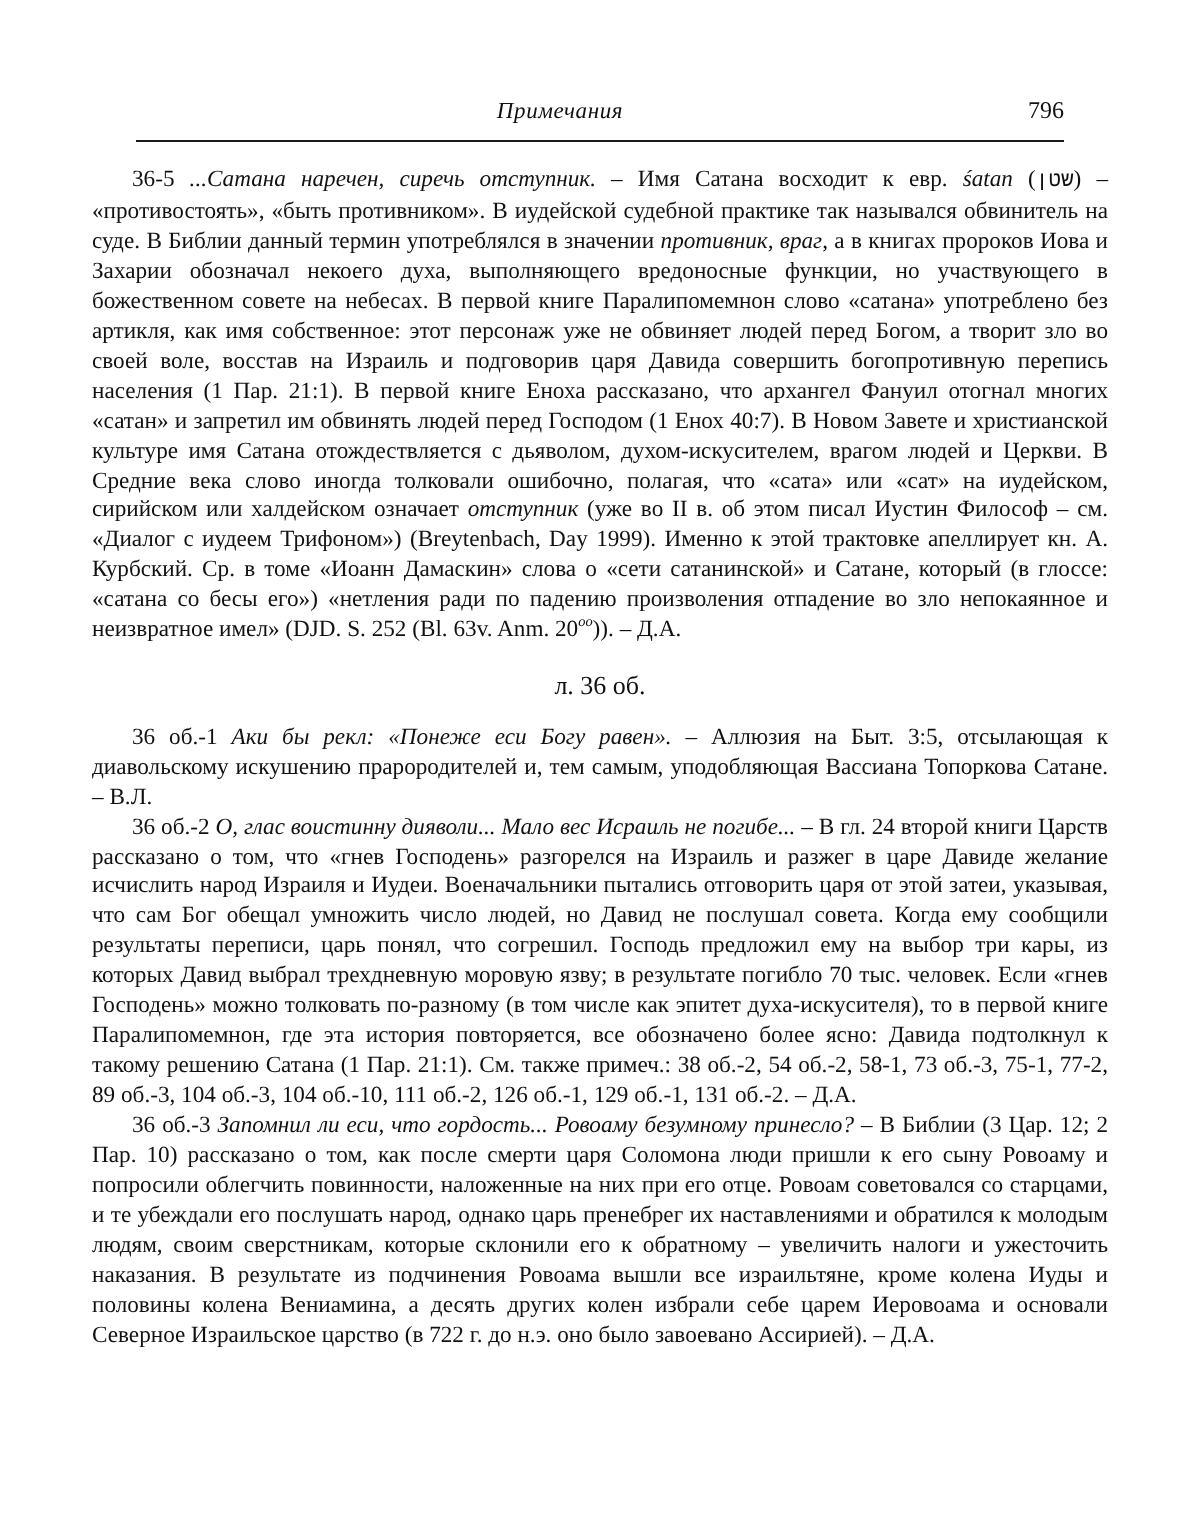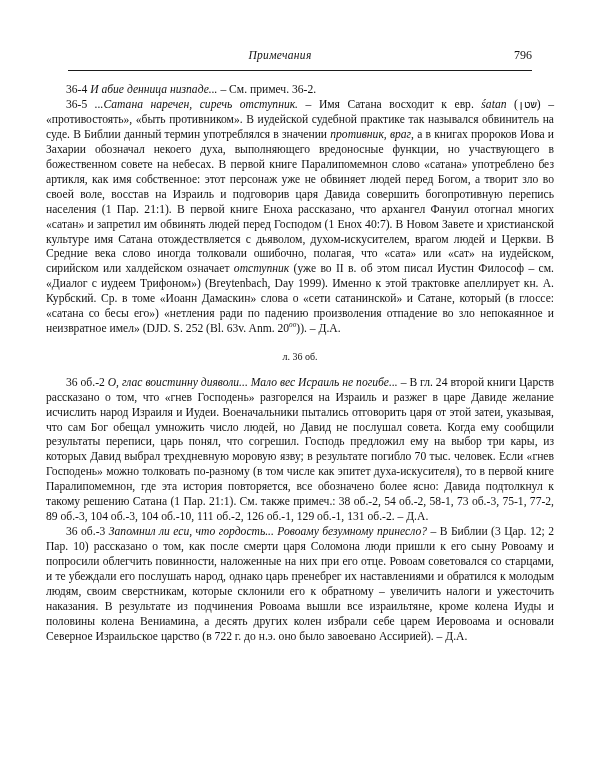--- a/index.html
+++ b/index.html
@@ -66,21 +66,21 @@
     margin: 0;
     text-indent: 20px;
     text-align: justify;
   }
   .folio-line {
     margin: 0;
     text-align: center;
     text-indent: 0;
     padding-top: 12.5px;
     padding-bottom: 11px;
-    font-size: 10px;
+    font-size: 13px;
   }
   .it { font-style: italic; }
   .sig { }
   .heb {
     font-family: Liberation Mono, monospace;
     font-size: 10.5px;
   }
   sup {
     font-size: 0.62em;
     vertical-align: super;
@@ -95,25 +95,25 @@
 <div class="page">
 
   <div class="running-head">
     <span class="rh-title">Примечания</span>
     <span class="rh-folio">796</span>
   </div>
   <div class="head-rule"></div>
 
   <div class="body-col">
 
-    <p class="note"><span>36-4 </span><span class="it">И абие денница низпаде...</span><span> – См. примеч. 36-2.</span></p>
 
     <p class="note"><span>36-5 </span><span class="it">...Сатана наречен, сиречь отступник.</span><span> – Имя Сатана восходит к евр. </span><span class="it">śatan</span><span class="nowrap">&nbsp;(<span class="heb">שטן</span></span><span>) – «противостоять», «быть противником». В иудейской судебной практике так назывался обвинитель на суде. В Библии данный термин употреблялся в значении </span><span class="it">противник, враг</span><span>, а в книгах пророков Иова и Захарии обозначал некоего духа, выполняющего вредоносные функции, но участвующего в божественном совете на небесах. В первой книге Паралипомемнон слово «сатана» употреблено без артикля, как имя собственное: этот персонаж уже не обвиняет людей перед Богом, а творит зло во своей воле, восстав на Израиль и подговорив царя Давида совершить богопротивную перепись населения (1 Пар. 21:1). В первой книге Еноха рассказано, что архангел Фануил отогнал многих «сатан» и запретил им обвинять людей перед Господом (1 Енох 40:7). В Новом Завете и христианской культуре имя Сатана отождествляется с дьяволом, духом-искусителем, врагом людей и Церкви. В Средние века слово иногда толковали ошибочно, полагая, что «сата» или «сат» на иудейском, сирийском или халдейском означает </span><span class="it">отступник</span><span> (уже во II в. об этом писал Иустин Философ – см. «Диалог с иудеем Трифоном») (Breytenbach, Day 1999). Именно к этой трактовке апеллирует кн. А. Курбский. Ср. в томе «Иоанн Дамаскин» слова о «сети сатанинской» и Сатане, который (в глоссе: «сатана со бесы его») «нетления ради по падению произволения отпадение во зло непокаянное и неизвратное имел» (DJD. S. 252 (Bl. 63v. Anm. 20</span><sup>оо</sup><span>)). – </span><span class="sig">Д.А.</span></p>
 
     <p class="folio-line">л. 36 об.</p>
 
+    <p class="note"><span>36 об.-1 </span><span class="it">Аки бы рекл: «Понеже еси Богу равен».</span><span> – Аллюзия на Быт. 3:5, отсылающая к диавольскому искушению прарородителей и, тем самым, уподобляющая Вассиана Топоркова Сатане. – </span><span class="sig">В.Л.</span></p>
 
     <p class="note"><span>36 об.-2 </span><span class="it">О, глас воистинну дияволи... Мало вес Исраиль не погибе...</span><span> – В гл. 24 второй книги Царств рассказано о том, что «гнев Господень» разгорелся на Израиль и разжег в царе Давиде желание исчислить народ Израиля и Иудеи. Военачальники пытались отговорить царя от этой затеи, указывая, что сам Бог обещал умножить число людей, но Давид не послушал совета. Когда ему сообщили результаты переписи, царь понял, что согрешил. Господь предложил ему на выбор три кары, из которых Давид выбрал трехдневную моровую язву; в результате погибло 70 тыс. человек. Если «гнев Господень» можно толковать по-разному (в том числе как эпитет духа-искусителя), то в первой книге Паралипомемнон, где эта история повторяется, все обозначено более ясно: Давида подтолкнул к такому решению Сатана (1 Пар. 21:1). См. также примеч.: 38 об.-2, 54 об.-2, 58-1, 73 об.-3, 75-1, 77-2, 89 об.-3, 104 об.-3, 104 об.-10, 111 об.-2, 126 об.-1, 129 об.-1, 131 об.-2. – </span><span class="sig">Д.А.</span></p>
 
     <p class="note"><span>36 об.-3 </span><span class="it">Запомнил ли еси, что гордость... Ровоаму безумному принесло?</span><span> – В Библии (3 Цар. 12; 2 Пар. 10) рассказано о том, как после смерти царя Соломона люди пришли к его сыну Ровоаму и попросили облегчить повинности, наложенные на них при его отце. Ровоам советовался со старцами, и те убеждали его послушать народ, однако царь пренебрег их наставлениями и обратился к молодым людям, своим сверстникам, которые склонили его к обратному – увеличить налоги и ужесточить наказания. В результате из подчинения Ровоама вышли все израильтяне, кроме колена Иуды и половины колена Вениамина, а десять других колен избрали себе царем Иеровоама и основали Северное Израильское царство (в 722 г. до н.э. оно было завоевано Ассирией). – </span><span class="sig">Д.А.</span></p>
 
   </div>
 </div>
 
 </body></html>

